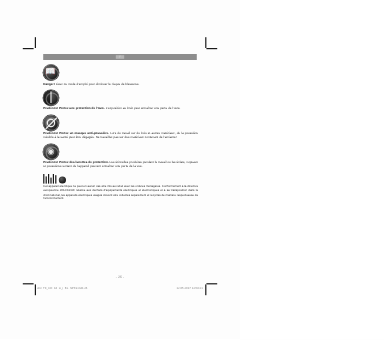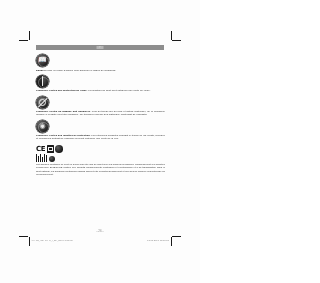--- a/index.html
+++ b/index.html
@@ -317,25 +317,20 @@
         </div>
       </div>
       <div class="notice-text">
         <span class="lead">Prudence! Portez des lunettes de protection.</span>
         <span>Les étincelles produites pendant le travail ou les éclats, copeaux et poussières sortant de l'appareil peuvent entraîner une perte de la vue.</span>
       </div>
     </div>
 
     <div class="markings">
       <div class="marking-row">
-        <span class="mark-glyph">CE</span>
-        <span class="mark-box"></span>
-        <span class="mark-circle"></span>
-      </div>
-      <div class="marking-row">
         <span class="mark-bars">
           <i style="height:7.5px"></i>
             <i style="height:6px"></i>
             <i style="height:7.5px"></i>
             <i style="height:5px"></i>
             <i style="height:7.5px"></i>
             <i style="height:6.5px"></i>
         </span>
         <span class="mark-circle" style="width:6px;height:6px"></span>
       </div>

